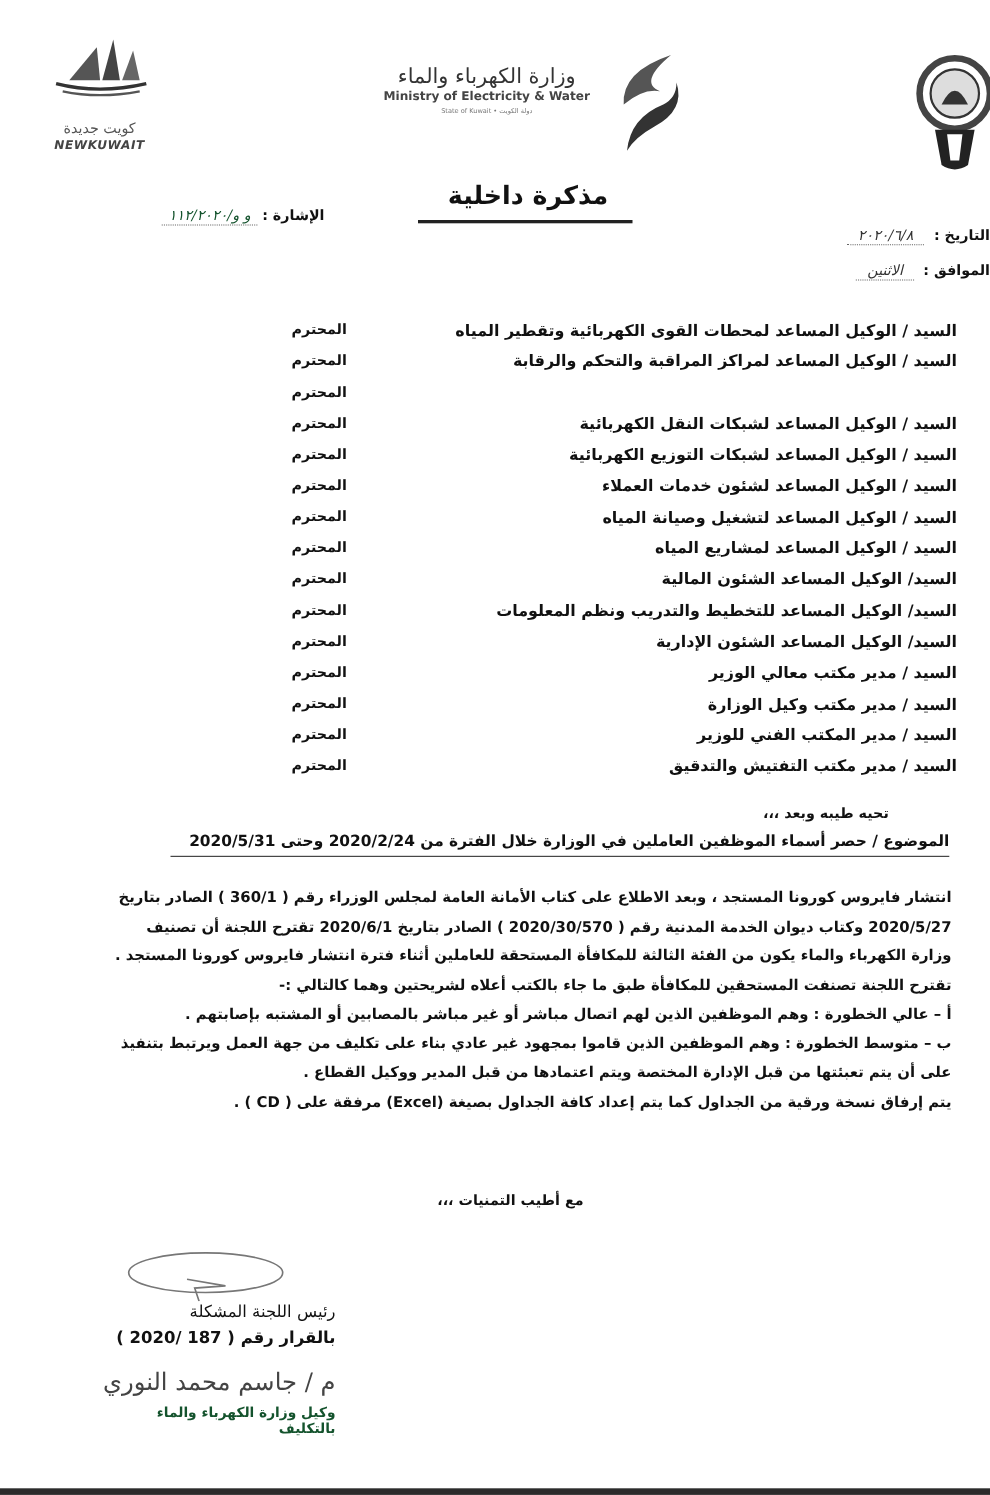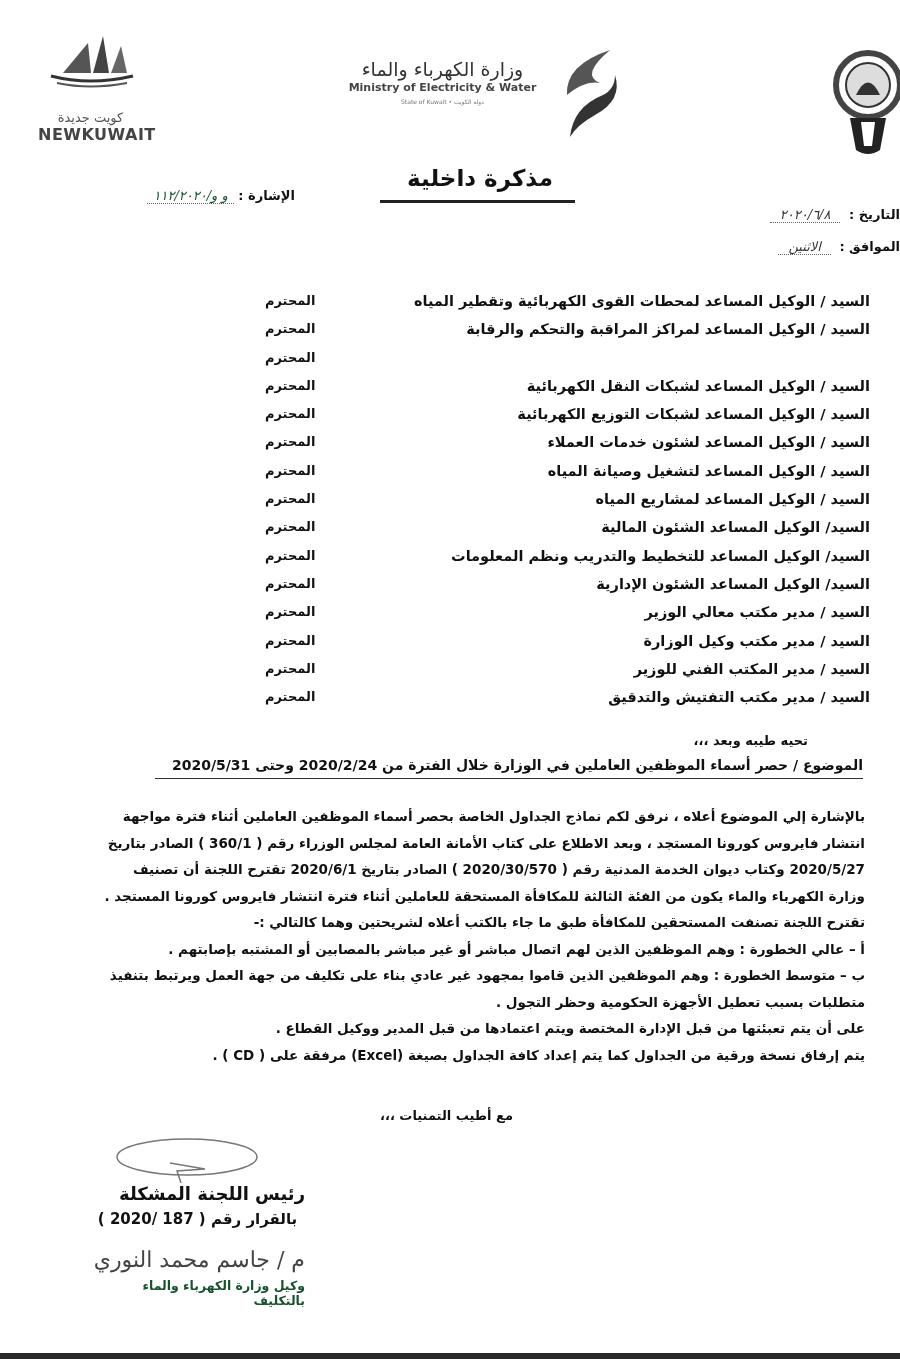--- a/index.html
+++ b/index.html
@@ -4,21 +4,21 @@
 <style>
   html, body { margin: 0; padding: 0; }
   body {
     width: 900px; height: 1359px; background: #ffffff; position: relative; overflow: hidden;
     font-family: "DejaVu Sans", sans-serif; color: #111;
   }
   .abs { position: absolute; }
   .rtl { direction: rtl; unicode-bidi: embed; }
   .logo-newkuwait { left: 38px; top: 28px; width: 105px; height: 110px; text-align: center; }
   .logo-newkuwait .ar { font-size: 13px; color: #555; margin-top: 16px; }
-  .logo-newkuwait .en { font-size: 16px; font-weight: bold; color: #444; letter-spacing: 0.5px; }
+  .logo-newkuwait .en { font-size: 11px; font-weight: bold; color: #444; letter-spacing: 0.5px; font-style: italic; }
   .ministry { left: 335px; top: 58px; width: 215px; text-align: center; }
   .ministry .ar { font-size: 19px; color: #333; direction: rtl; }
   .ministry .en { font-size: 11px; font-weight: bold; color: #444; margin-top: 1px; }
   .ministry .sub { font-size: 6px; color: #777; margin-top: 4px; }
   .emblem { left: 828px; top: 40px; width: 72px; height: 120px; }
   .mew-logo { left: 555px; top: 45px; width: 75px; height: 95px; }
   .title { left: 380px; top: 165px; width: 200px; text-align: center; font-size: 23px; font-weight: bold; direction: rtl; }
   .title-underline { left: 380px; top: 200px; width: 195px; height: 3px; background: #222; }
   .ref { left: 55px; top: 188px; width: 240px; font-size: 13px; font-weight: bold; direction: rtl; }
   .ref .hand { font-family: "DejaVu Serif", serif; font-weight: normal; font-style: italic; color: #14532d; border-bottom: 1px dotted #666; padding: 0 6px; }
@@ -26,25 +26,25 @@
   .datebox .row { height: 32px; line-height: 30px; }
   .datebox .hand { font-family: "DejaVu Serif", serif; font-weight: normal; font-style: italic; color: #333; border-bottom: 1px dotted #666; padding: 0 10px; margin-right: 4px; }
   .recipients { left: 255px; top: 293px; width: 615px; }
   .recip-row { height: 28.3px; position: relative; }
   .recip-name { position: absolute; right: 0; top: 0; font-size: 14.5px; font-weight: bold; direction: rtl; white-space: nowrap; }
   .recip-hon { position: absolute; left: 10px; top: 0; font-size: 13px; font-weight: bold; direction: rtl; }
   .greeting { left: 600px; top: 733px; width: 208px; font-size: 13px; font-weight: bold; direction: rtl; text-align: right; }
   .subject { left: 155px; top: 757px; width: 708px; font-size: 14px; font-weight: bold; direction: rtl; text-align: right; border-bottom: 1.5px solid #333; padding-bottom: 5px; white-space: nowrap; }
   .body-text { left: 100px; top: 803px; width: 765px; direction: rtl; font-size: 13.5px; font-weight: bold; line-height: 26.5px; }
   .body-text p { margin: 0; white-space: nowrap; text-align: right; }
-  .closing { left: 380px; top: 1108px; width: 168px; font-size: 13px; font-weight: bold; direction: rtl; text-align: left; }
+  .closing { left: 380px; top: 1084px; width: 168px; font-size: 13px; font-weight: bold; direction: rtl; text-align: center; }
   .signature-loop { left: 115px; top: 1135px; width: 145px; height: 48px; }
   .sig-block { left: 90px; top: 1183px; width: 215px; direction: rtl; text-align: right; }
-  .sig-block .l1 { font-size: 18px; font-weight: bold; }
-  .sig-block .l2 { font-size: 15px; font-weight: bold; margin-top: 6px; text-align: center; }
+  .sig-block .l1 { font-size: 15px; font-weight: normal; }
+  .sig-block .l2 { font-size: 15px; font-weight: bold; margin-top: 6px; }
   .sig-block .l3 { font-size: 22px; font-family: "DejaVu Serif", serif; color: #444; margin-top: 19px; }
   .sig-block .l4 { font-size: 12.5px; font-weight: bold; color: #14532d; margin-top: 6px; }
   .bottom-bar { left: 0; top: 1353px; width: 900px; height: 6px; background: #2b2b2b; }
 </style>
 </head>
 <body>
 
 <div class="abs logo-newkuwait">
   <svg width="95" height="62" viewBox="0 0 95 62">
     <path d="M20 45 L45 15 L48 45 Z" fill="#555"></path>
@@ -159,28 +159,26 @@
       <span class="recip-name">السيد / مدير مكتب التفتيش والتدقيق</span>
       <span class="recip-hon">المحترم</span>
     </div>
 </div>
 
 <div class="abs greeting">تحيه طيبه وبعد ،،،</div>
 
 <div class="abs subject">الموضوع / حصر أسماء الموظفين العاملين في الوزارة خلال الفترة من 2020/2/24 وحتى 2020/5/31</div>
 
 <div class="abs body-text">
-  <p>بالإشارة إلي الموضوع أعلاه ، نرفق لكم نماذج الجداول الخاصة بحصر أسماء الموظفين العاملين أثناء فترة مواجهة</p>
   <p>انتشار فايروس كورونا المستجد ، وبعد الاطلاع على كتاب الأمانة العامة لمجلس الوزراء رقم ( 360/1 ) الصادر بتاريخ</p>
   <p>2020/5/27 وكتاب ديوان الخدمة المدنية رقم ( 2020/30/570 ) الصادر بتاريخ 2020/6/1 تقترح اللجنة أن تصنيف</p>
   <p>وزارة الكهرباء والماء يكون من الفئة الثالثة للمكافأة المستحقة للعاملين أثناء فترة انتشار فايروس كورونا المستجد .</p>
   <p>تقترح اللجنة تصنفت المستحقين للمكافأة طبق ما جاء بالكتب أعلاه لشريحتين وهما كالتالي :-</p>
   <p>أ – عالي الخطورة : وهم الموظفين الذين لهم اتصال مباشر أو غير مباشر بالمصابين أو المشتبه بإصابتهم .</p>
   <p>ب – متوسط الخطورة : وهم الموظفين الذين قاموا بمجهود غير عادي بناء على تكليف من جهة العمل ويرتبط بتنفيذ</p>
-  <p>متطلبات بسبب تعطيل الأجهزة الحكومية وحظر التجول .</p>
   <p>على أن يتم تعبئتها من قبل الإدارة المختصة ويتم اعتمادها من قبل المدير ووكيل القطاع .</p>
   <p>يتم إرفاق نسخة ورقية من الجداول كما يتم إعداد كافة الجداول بصيغة (Excel) مرفقة على ( CD ) .</p>
 </div>
 
 <div class="abs closing">مع أطيب التمنيات ،،،</div>
 
 <div class="abs signature-loop">
   <svg width="145" height="48" viewBox="0 0 145 48">
     <ellipse cx="72" cy="22" rx="70" ry="18" fill="none" stroke="#777" stroke-width="1.5"></ellipse>
     <path d="M55 28 L90 34 L62 36 L66 48" fill="none" stroke="#777" stroke-width="1.5"></path>

